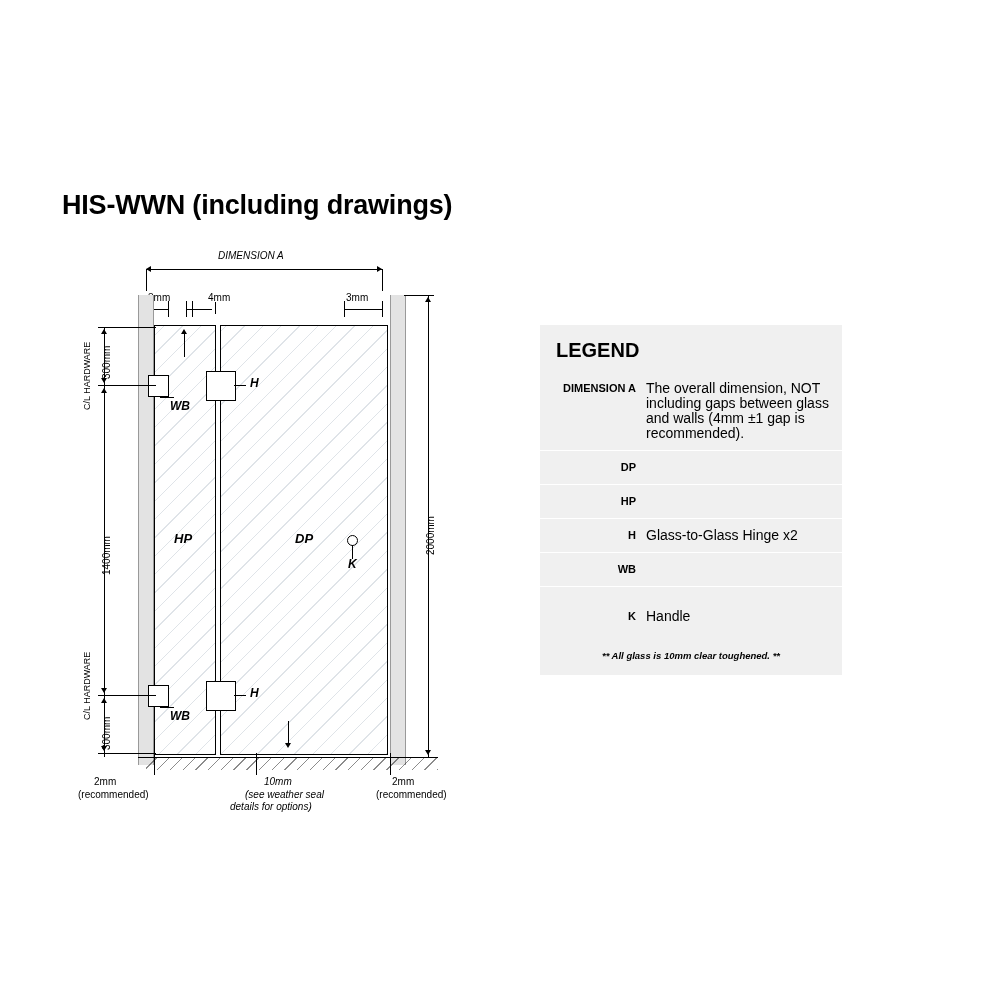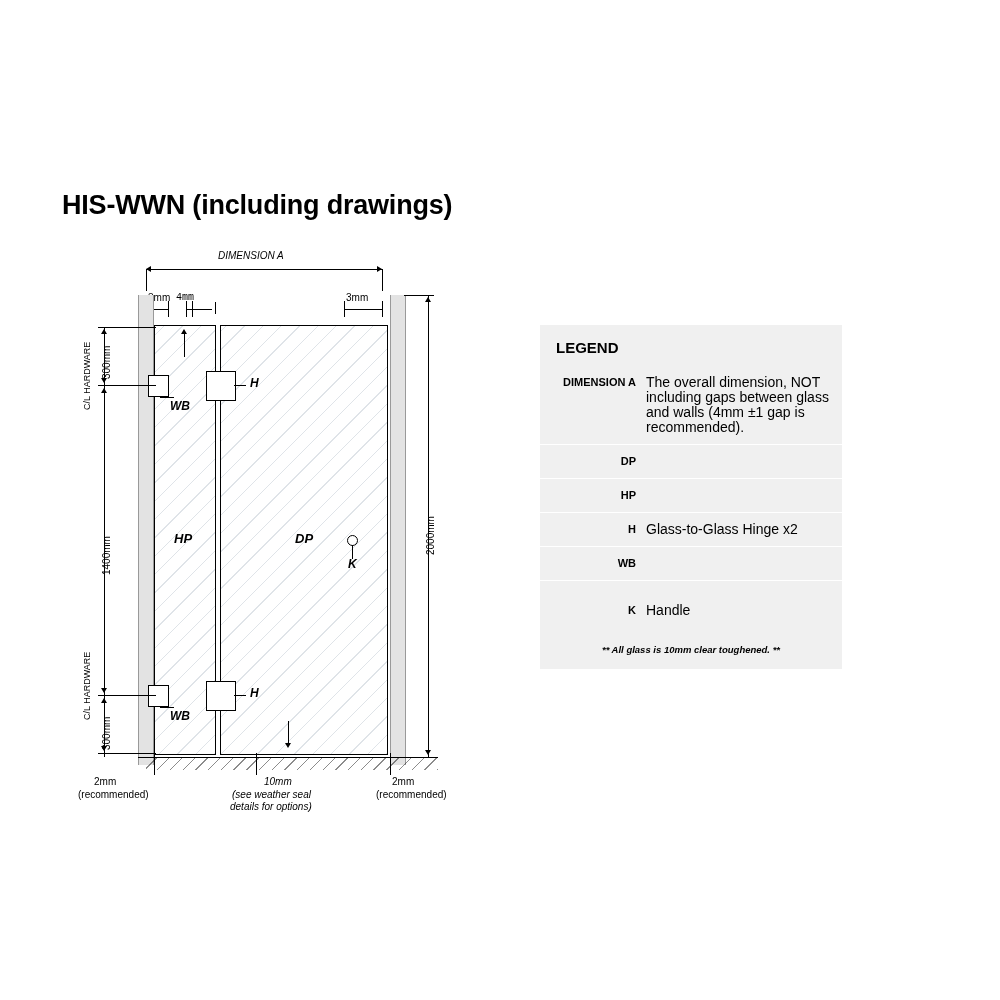--- a/index.html
+++ b/index.html
@@ -119,21 +119,21 @@
   
   #legend {
     position: absolute;
     left: 540px;
     top: 325px;
     width: 302px;
     background: #f0f0f0;
     font-size: 11px;
   }
   .legend-title {
-    font-size: 15px;
+    font-size: 20px;
     font-weight: bold;
     padding: 14px 16px 10px 16px;
   }
   .legend-row {
     display: flex;
     align-items: flex-start;
     border-top: 1px solid #ffffff;
     padding: 9px 6px 9px 0;
   }
   .legend-row.noline { border-top: none; }
@@ -169,21 +169,21 @@
 <div id="drawing">
 
   <div class="lbl lbl-i" style="left:158px; top:5px;">DIMENSION A</div>
   <div class="line-h" style="left:86px; top:24px; width:236px;"></div>
   <div class="arrow-left" style="left:86px; top:21px;"></div>
   <div class="arrow-right" style="left:317px; top:21px;"></div>
   <div class="line-v" style="left:86px; top:24px; height:22px;"></div>
   <div class="line-v" style="left:322px; top:24px; height:22px;"></div>
 
   <div class="lbl" style="left:88px; top:47px;">3mm</div>
-  <div class="lbl" style="left:116px; top:47px;font-family:Liberation Mono, monospace;">4mm</div>
+  <div class="lbl" style="left:148px; top:47px;">4mm</div>
   <div class="lbl" style="left:286px; top:47px;">3mm</div>
 
   <div class="line-h" style="left:86px; top:64px; width:22px;"></div>
   <div class="line-h" style="left:126px; top:64px; width:26px;"></div>
   <div class="line-h" style="left:284px; top:64px; width:38px;"></div>
   <div class="line-v" style="left:155px; top:57px; height:12px;"></div>
   <div class="line-v" style="left:108px; top:56px; height:16px;"></div>
   <div class="line-v" style="left:126px; top:56px; height:16px;"></div>
   <div class="line-v" style="left:132px; top:56px; height:16px;"></div>
   <div class="line-v" style="left:284px; top:56px; height:16px;"></div>
@@ -249,21 +249,21 @@
 
   <div class="line-h" style="left:78px; top:512px; width:300px;"></div>
   <div class="floor-hatch" style="left:86px; top:513px; width:292px; height:12px;"></div>
 
   <div class="line-v" style="left:94px; top:508px; height:22px;"></div>
   <div class="lbl" style="left:34px; top:531px;">2mm</div>
   <div class="lbl" style="left:18px; top:544px;">(recommended)</div>
 
   <div class="line-v" style="left:196px; top:508px; height:22px;"></div>
   <div class="lbl lbl-i" style="left:204px; top:531px;">10mm</div>
-  <div class="lbl lbl-i" style="left:172px; top:544px;font-style:italic;">(see weather seal</div>
+  <div class="lbl lbl-i" style="left:185px; top:544px;font-style:italic;">(see weather seal</div>
   <div class="lbl lbl-i" style="left:170px; top:556px;">details for options)</div>
 
   <div class="line-v" style="left:330px; top:508px; height:22px;"></div>
   <div class="lbl" style="left:332px; top:531px;">2mm</div>
   <div class="lbl" style="left:316px; top:544px;">(recommended)</div>
 </div>
 
 <div id="legend">
   <div class="legend-title">LEGEND</div>
 

